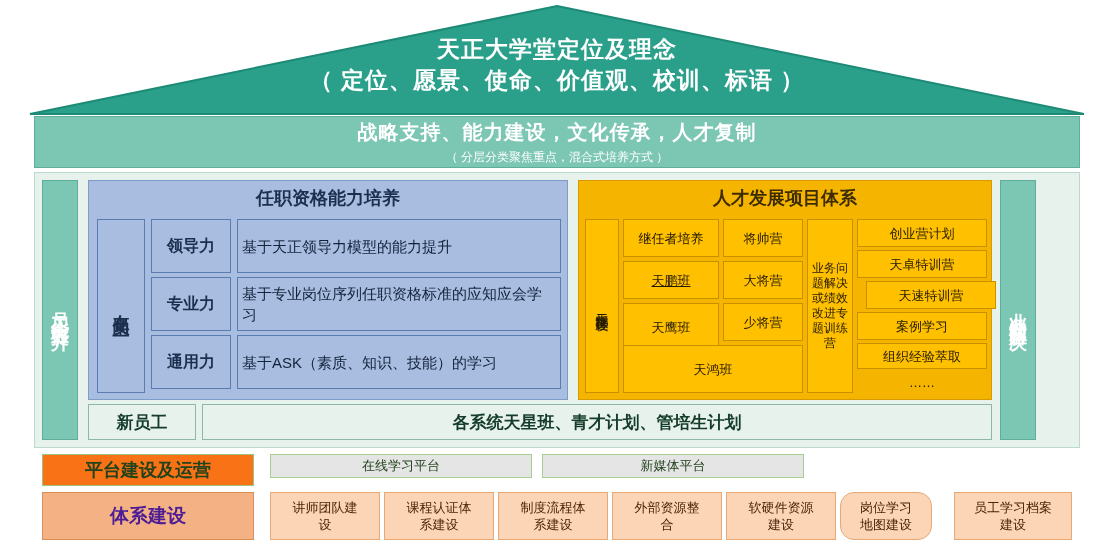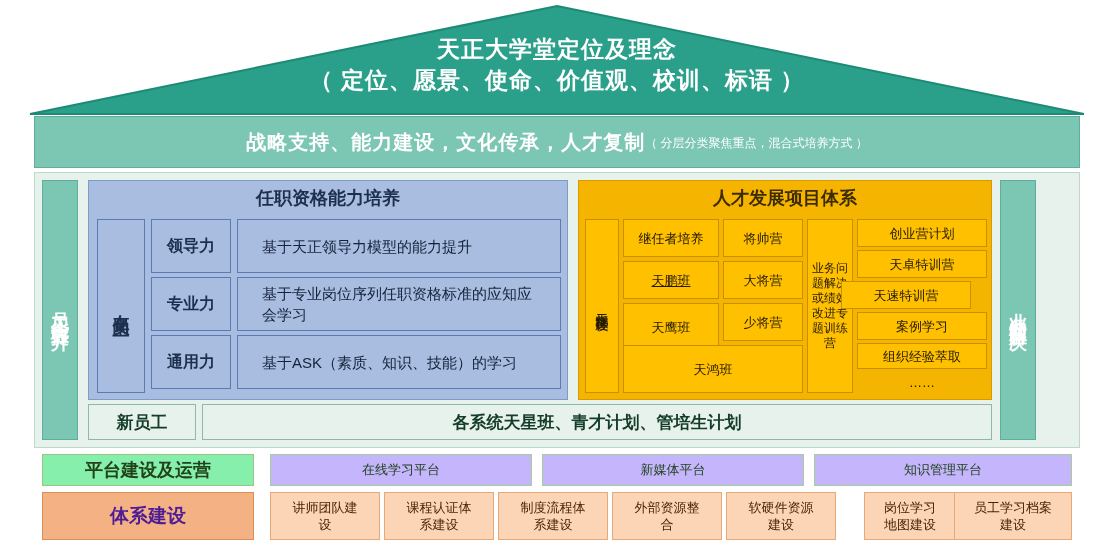--- a/index.html
+++ b/index.html
@@ -19,21 +19,21 @@
   .roof-text {
     position:absolute; left:0; top:30px; width:1058px;
     text-align:center; color:#ffffff; font-weight:bold;
     font-size:23px; line-height:31px; letter-spacing:1px;
   }
 
   
   .band {
     position:absolute; left:34px; top:116px; width:1046px; height:52px;
     background:#7cc6b4; border:1px solid #5fae9c;
-    display:flex; flex-direction:row; align-items:center; justify-content:center;
+    display:flex; flex-direction:column; align-items:center; justify-content:center;
   }
   .band-main { font-size:20px; font-weight:bold; color:#ffffff; letter-spacing:1px; }
   .band-sub { font-size:12px; color:#ffffff; margin-top:3px; }
 
   
   .body-frame {
     position:absolute; left:34px; top:172px; width:1046px; height:276px;
     background:#e8f2ec; border:1px solid #bcd9cd;
   }
 
@@ -66,21 +66,21 @@
   .cap-row { position:absolute; left:62px; width:410px; height:54px; }
   .cap-key {
     position:absolute; left:0; top:0; width:80px; height:54px;
     background:#a8bddf; border:1px solid #5a7cb0;
     display:flex; align-items:center; justify-content:center;
     font-size:16px; font-weight:bold; color:#1c2f4e;
   }
   .cap-val {
     position:absolute; left:86px; top:0; width:324px; height:54px;
     background:#a8bddf; border:1px solid #5a7cb0;
-    display:flex; align-items:center; padding:0 24px;
+    display:flex; align-items:center; padding:0 4px;
     font-size:15px; color:#14233c; line-height:21px;
   }
 
   
   .yellow-block {
     position:absolute; left:578px; top:180px; width:414px; height:220px;
     background:#f5b400; border:1px solid #d79b00;
   }
   .yellow-title {
     height:34px; display:flex; align-items:center; justify-content:center;
@@ -105,27 +105,27 @@
     position:absolute; left:114px; top:0; width:790px; height:36px;
     background:#e8f2ec; border:1px solid #8fb8a6;
     display:flex; align-items:center; justify-content:center;
     font-size:17px; font-weight:bold; color:#143c2b;
   }
 
   
   .plat-row { position:absolute; left:42px; top:454px; width:1030px; height:32px; }
   .plat-head {
     position:absolute; left:0; top:0; width:212px; height:32px;
-    background:#86efac; border:1px solid #9cc483;
+    background:#f97316; border:1px solid #9cc483;
     display:flex; align-items:center; justify-content:center;
     font-size:18px; font-weight:bold; color:#21421a;
   }
   .plat-cell {
-    position:absolute; top:0; height:32px;
-    background:#c4b5fd; border:1px solid #a8cf93;
+    position:absolute; top:0; height:24px;
+    background:#e5e5e5; border:1px solid #a8cf93;
     display:flex; align-items:center; justify-content:center;
     font-size:13px; color:#21421a;text-align:right;
   }
 
   
   .sys-row { position:absolute; left:42px; top:492px; width:1030px; height:48px; }
   .sys-head {
     position:absolute; left:0; top:0; width:212px; height:48px;
     background:#f4b183; border:1px solid #da8f57;
     display:flex; align-items:center; justify-content:center;
@@ -198,42 +198,41 @@
     <div class="ycell" style="left:144px; top:38px; width:80px; height:38px;">将帅营</div>
     <div class="ycell" style="left:144px; top:80px; width:80px; height:38px;">大将营</div>
     <div class="ycell" style="left:144px; top:122px; width:80px; height:38px;">少将营</div>
 
     <div class="ycell" style="left:44px; top:164px; width:180px; height:48px;">天鸿班</div>
 
     <div class="ycell" style="left:228px; top:38px; width:46px; height:174px; font-size:12px; line-height:15px;">业务问题解决或绩效改进专题训练营</div>
 
     <div class="ycell" style="left:278px; top:69px; width:130px; height:28px;">天卓特训营</div>
     <div class="ycell" style="left:278px; top:38px; width:130px; height:28px;">创业营计划</div>
-    <div class="ycell" style="left:262px; top:100px; width:130px; height:28px;">天速特训营</div>
+    <div class="ycell" style="left:287px; top:100px; width:130px; height:28px;">天速特训营</div>
     <div class="ycell" style="left:278px; top:131px; width:130px; height:28px;">案例学习</div>
     <div class="ycell" style="left:278px; top:162px; width:130px; height:26px;">组织经验萃取</div>
     <div class="ycell" style="left:278px; top:190px; width:130px; height:22px; border:none; background:#f5b400;">……</div>
   </div>
 
   <div class="newemp-row">
     <div class="newemp-label">新员工</div>
     <div class="newemp-val">各系统天星班、青才计划、管培生计划</div>
   </div>
 
   <div class="plat-row">
     <div class="plat-head">平台建设及运营</div>
     <div class="plat-cell" style="left:228px; width:262px;">在线学习平台</div>
     <div class="plat-cell" style="left:500px; width:262px;">新媒体平台</div>
-    <div class="plat-cell" style="left:772px; width:258px;">知识管理平台</div>
   </div>
 
   <div class="sys-row">
     <div class="sys-head">体系建设</div>
     <div class="sys-cell" style="left:228px; width:110px;">讲师团队建设</div>
     <div class="sys-cell" style="left:342px; width:110px;">课程认证体系建设</div>
     <div class="sys-cell" style="left:456px; width:110px;">制度流程体系建设</div>
     <div class="sys-cell" style="left:570px; width:110px;">外部资源整合</div>
     <div class="sys-cell" style="left:684px; width:110px;">软硬件资源建设</div>
-    <div class="sys-cell" style="left:822px; width:92px;">岗位学习地图建设</div>
+    <div class="sys-cell" style="left:798px; width:92px;border-radius:14px;">岗位学习地图建设</div>
     <div class="sys-cell" style="left:912px; width:118px;">员工学习档案建设</div>
   </div>
 
 </div>
 
 </body></html>

